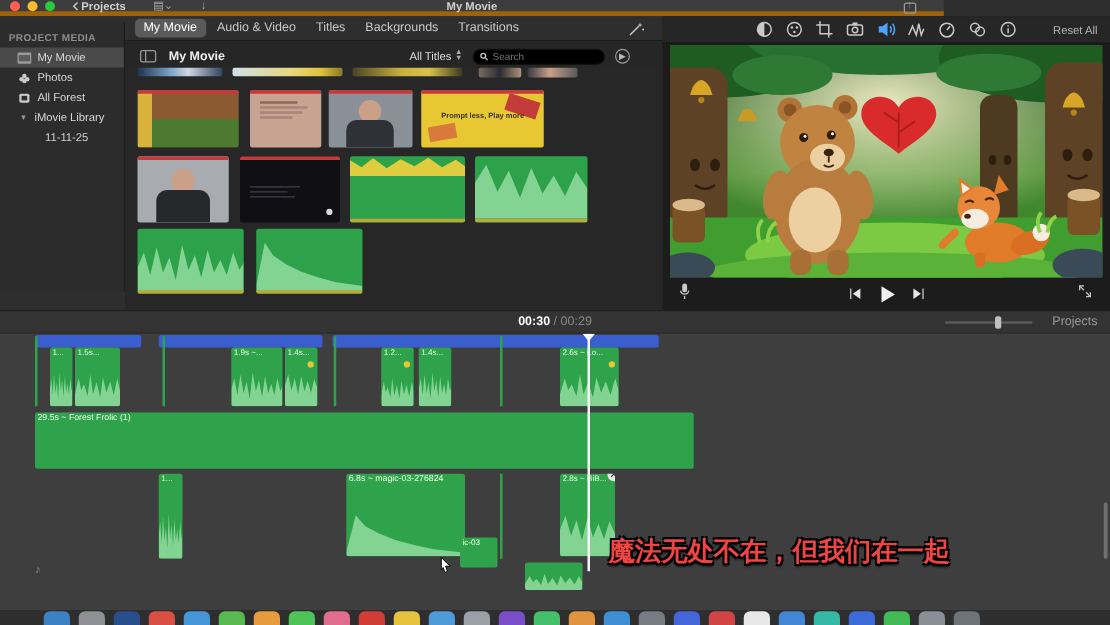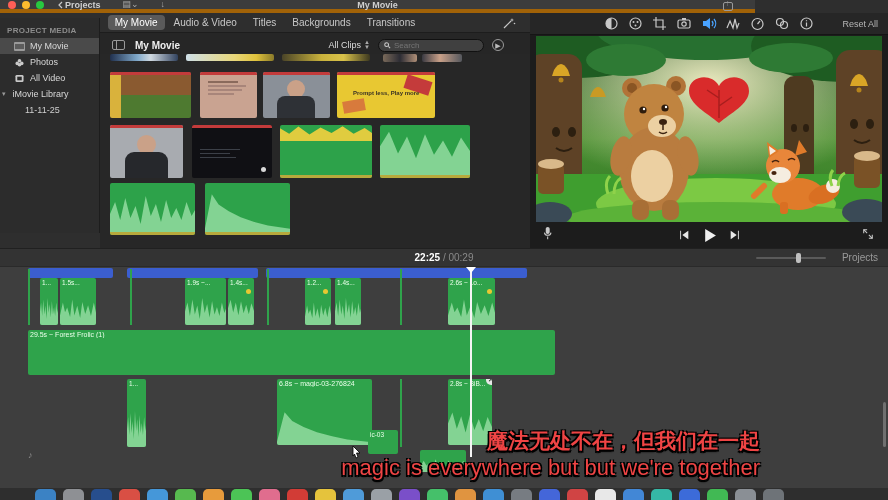--- a/index.html
+++ b/index.html
@@ -24,32 +24,32 @@
   .wand{position:absolute;right:14px;top:3px;}
 
   
   .sidebar{position:absolute;left:0;top:18px;width:100px;height:215px;background:#2c2c2c;border-right:1px solid #1d1d1d;font-size:9px;}
   .sb-head{color:#8d8d8d;font-weight:bold;font-size:8px;letter-spacing:.3px;padding:8px 0 3px 7px;}
   .sb-item{display:flex;align-items:center;gap:5px;padding:3px 0 3px 14px;color:#d8d8d8;}
   .sb-item.sel{background:#4a4a4a;}
   .sb-item .ic{width:11px;height:9px;flex:0 0 auto;}
   .film{background:linear-gradient(#9a9a9a,#9a9a9a);border-radius:1px;position:relative;}
   .film:before{content:"";position:absolute;left:1px;right:1px;top:2px;height:5px;background:#5c5c5c;}
-  .sb-sub{padding-left:25px;color:#cfcfcf;}
+  .sb-sub{padding-left:36px;color:#cfcfcf;}
   .chev{color:#9a9a9a;font-size:7px;margin-right:2px;}
 
   
   .browser{position:absolute;left:100px;top:33px;width:430px;height:215px;background:#262626;}
   .b-head{position:absolute;left:0;top:3px;width:430px;height:18px;display:flex;align-items:center;}
   .toggle-ic{width:13px;height:10px;border:1px solid #9a9a9a;border-radius:2px;margin-left:12px;position:relative;}
   .toggle-ic:before{content:"";position:absolute;left:3px;top:0;bottom:0;width:1px;background:#9a9a9a;}
   .b-title{font-size:10px;font-weight:bold;color:#eee;margin-left:10px;}
   .b-filter{position:absolute;right:160px;display:flex;align-items:center;gap:3px;font-size:9px;color:#ddd;}
   .updown{display:inline-block;font-size:6px;line-height:5px;color:#aaa;text-align:center;}
-  .search{position:absolute;right:46px;width:106px;height:13px;background:#404040;border:1px solid #111;border-radius:7px;display:flex;align-items:center;padding:0 5px;gap:3px;}
+  .search{position:absolute;right:46px;width:106px;height:13px;background:#000000;border:1px solid #111;border-radius:7px;display:flex;align-items:center;padding:0 5px;gap:3px;}
   .search input{background:transparent;border:none;outline:none;color:#bbb;font-size:8px;width:80px;font-family:"Liberation Sans",sans-serif;}
   .circ-arrow{position:absolute;right:26px;width:12px;height:12px;border:1px solid #9a9a9a;border-radius:50%;color:#bbb;font-size:7px;line-height:11px;text-align:center;}
   .thumbs{position:absolute;left:0;top:21px;width:430px;height:194px;background:#272727;overflow:hidden;}
   .th{position:absolute;border-radius:2px;overflow:hidden;}
   .redbar:before{content:"";position:absolute;left:0;top:0;right:0;height:3px;background:#c33b3b;}
   .aud{background:#2da24a;}
   .aud:after{content:"";position:absolute;left:0;right:0;bottom:0;height:3px;background:#b7a93c;}
   .wave{position:absolute;left:0;right:0;bottom:3px;background:#83d393;}
   .w1{clip-path:polygon(0 100%,0 55%,6% 25%,12% 70%,18% 15%,24% 65%,30% 35%,36% 80%,42% 10%,48% 60%,54% 30%,60% 75%,66% 20%,72% 65%,78% 40%,84% 70%,90% 25%,96% 60%,100% 45%,100% 100%);}
   .w2{clip-path:polygon(0 100%,0 70%,8% 30%,14% 60%,20% 45%,28% 75%,34% 20%,40% 70%,48% 40%,56% 78%,62% 28%,70% 66%,78% 38%,86% 72%,94% 30%,100% 62%,100% 100%);}
@@ -152,37 +152,37 @@
           <circle cx="8" cy="6" r="2" class="icon-fill"></circle>
           <circle cx="5.5" cy="7.5" r="2" class="icon-fill"></circle>
         </svg>
       <span>Photos</span>
     </div>
     <div class="sb-item">
       <svg class="ic" width="11" height="10" viewBox="0 0 11 10">
           <rect x="1" y="1" width="9" height="8" rx="1.5" class="icon-fill"></rect>
           <rect x="3" y="3" width="5" height="4" fill="#2c2c2c"></rect>
         </svg>
-      <span>All Video</span>
-    </div>
-    <div class="sb-item" style="padding-left:2px">
+      <span>All Forest</span>
+    </div>
+    <div class="sb-item" style="padding-left:17px">
       <span class="chev">▾</span>
       <span>iMovie Library</span>
     </div>
     <div class="sb-item sb-sub">
       <span>11-11-25</span>
     </div>
   </div>
 
   <div class="browser">
     <div class="b-head">
       <span class="toggle-ic"></span>
       <span class="b-title">My Movie</span>
       <span class="b-filter">
-        <span>All Clips</span>
+        <span>All Titles</span>
         <span class="updown">▲<br>▼</span>
       </span>
       <span class="search">
         <svg width="7" height="7" viewBox="0 0 8 8">
             <circle cx="3" cy="3" r="2.2" class="icon-stroke"></circle>
             <path d="M5 5l2 2" class="icon-stroke"></path>
           </svg>
         <input placeholder="Search" style="">
       </span>
       <span class="circ-arrow">▶</span>
@@ -398,21 +398,21 @@
         <svg width="12" height="12" viewBox="0 0 14 14">
             <path d="M2 6V2h4M12 8v4H8" class="icon-stroke"></path>
             <path d="M2 2l4 4M12 12L8 8" class="icon-stroke"></path>
           </svg>
       </span>
     </div>
   </div>
 
   <div class="tl-bar">
     <div class="timecode">
-      <span>22:25</span>
+      <span>00:30</span>
       <span class="dim"> <span>/</span> <span>00:29</span></span>
     </div>
     <div class="zoom-slider">
       <div class="zoom-thumb"></div>
     </div>
     <span class="settings">Projects</span>
   </div>
 
   <div class="timeline">
     <div class="bluebar" style="left:28px;width:85px"></div>
@@ -484,21 +484,20 @@
 
     <div class="playhead"></div>
     <div class="tl-scroll"></div>
     <span class="note">♪</span>
     <svg class="cursor" width="10" height="14" viewBox="0 0 10 14">
         <path d="M1 1l7 7H4.5L6 12l-2 1-1.5-4L1 11z" fill="#fff" stroke="#000" stroke-width=".8"></path>
       </svg>
   </div>
 
   <div class="subs sub-zh">魔法无处不在，但我们在一起</div>
-  <div class="subs sub-en">magic is everywhere but but we're together</div>
 
   <div class="dock">
       <div class="dock-icon" style="background: rgb(59, 130, 196);"></div>
       <div class="dock-icon" style="background: rgb(142, 144, 148);"></div>
       <div class="dock-icon" style="background: rgb(39, 78, 141);"></div>
       <div class="dock-icon" style="background: rgb(217, 79, 68);"></div>
       <div class="dock-icon" style="background: rgb(69, 151, 217);"></div>
       <div class="dock-icon" style="background: rgb(87, 185, 79);"></div>
       <div class="dock-icon" style="background: rgb(231, 155, 60);"></div>
       <div class="dock-icon" style="background: rgb(76, 196, 86);"></div>

